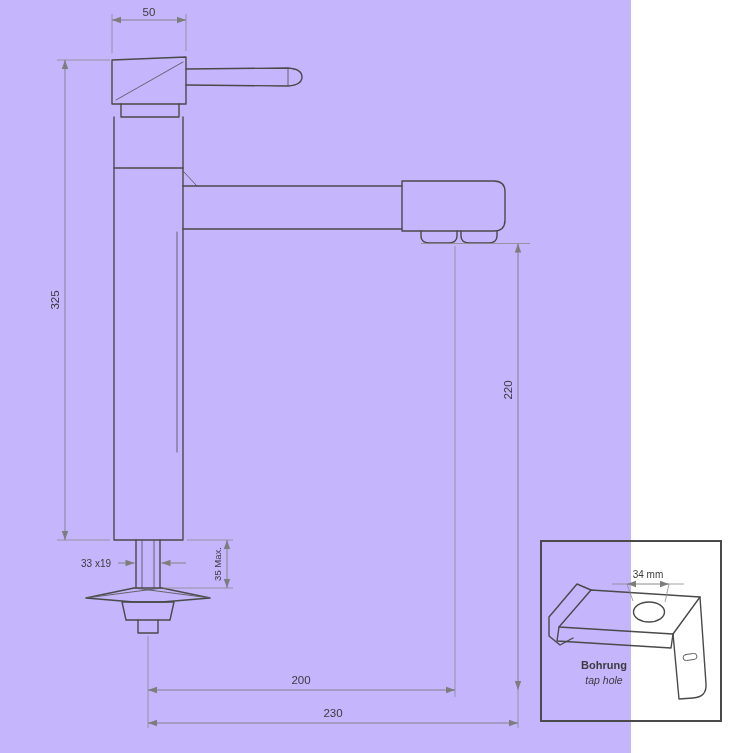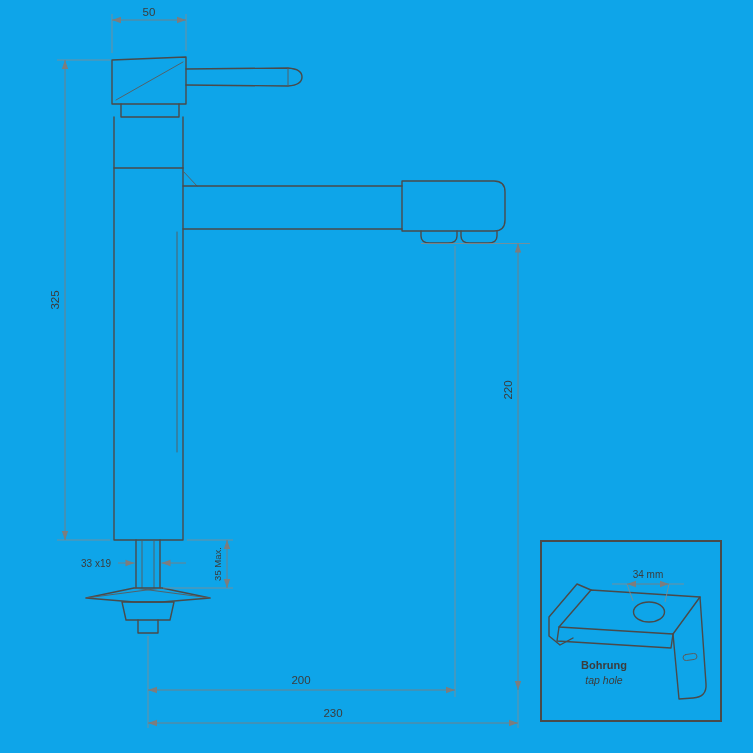--- a/index.html
+++ b/index.html
@@ -5,23 +5,23 @@
   html, body {
     margin: 0;
     padding: 0;
     background: #ffffff;
     width: 753px;
     height: 753px;
     overflow: hidden;
   }
   .canvas {
     position: relative;
-    width: 753px;
+    width: 631px;
     height: 753px;
-    background: #0ea5e9;
+    background: #c4b5fd;
   }
   svg text {
     font-family: "Liberation Sans", sans-serif;
     fill: #3c3c3c;
   }
   .obj      { stroke: #4a4a4a; stroke-width: 1.4; fill: none; stroke-linejoin: round; stroke-linecap: round; }
   .obj-thin { stroke: #5a5a5a; stroke-width: 0.9; fill: none; stroke-linejoin: round; stroke-linecap: round; }
   .dim      { stroke: #7d7d7d; stroke-width: 0.9; fill: none; }
   .ext      { stroke: #8a8a8a; stroke-width: 0.8; fill: none; }
   .inset-border { stroke: #4a4a4a; stroke-width: 2; fill: none; }

